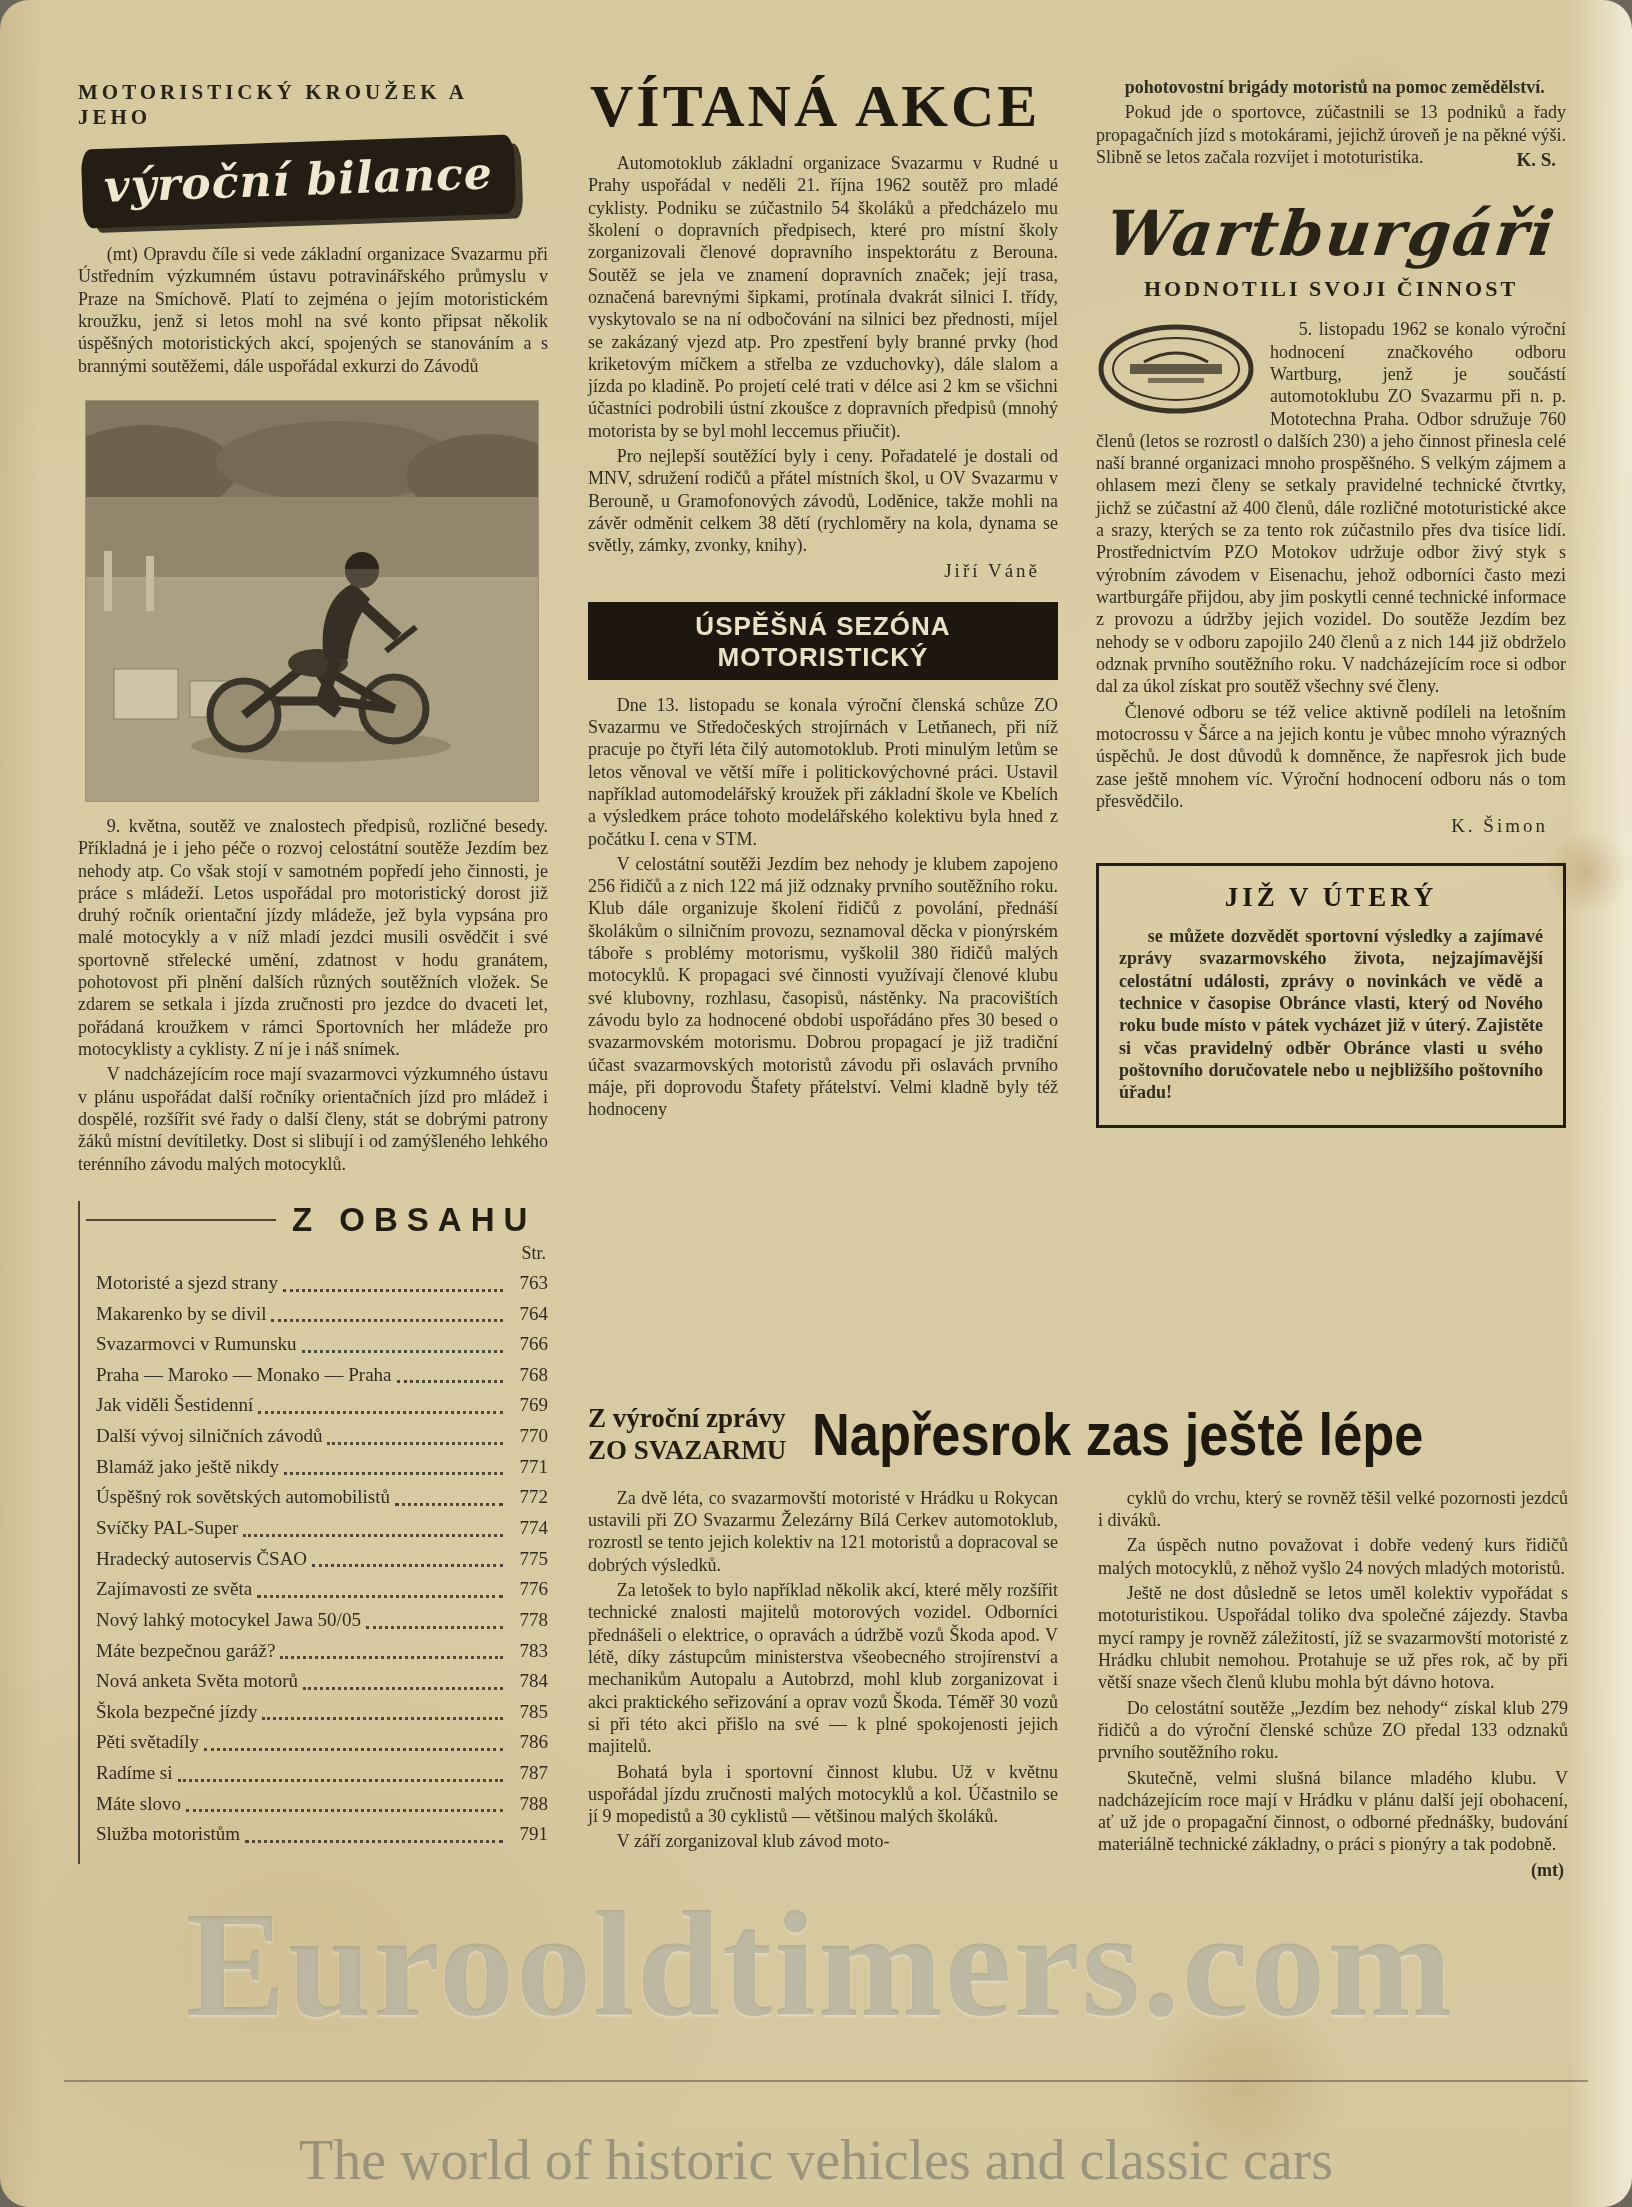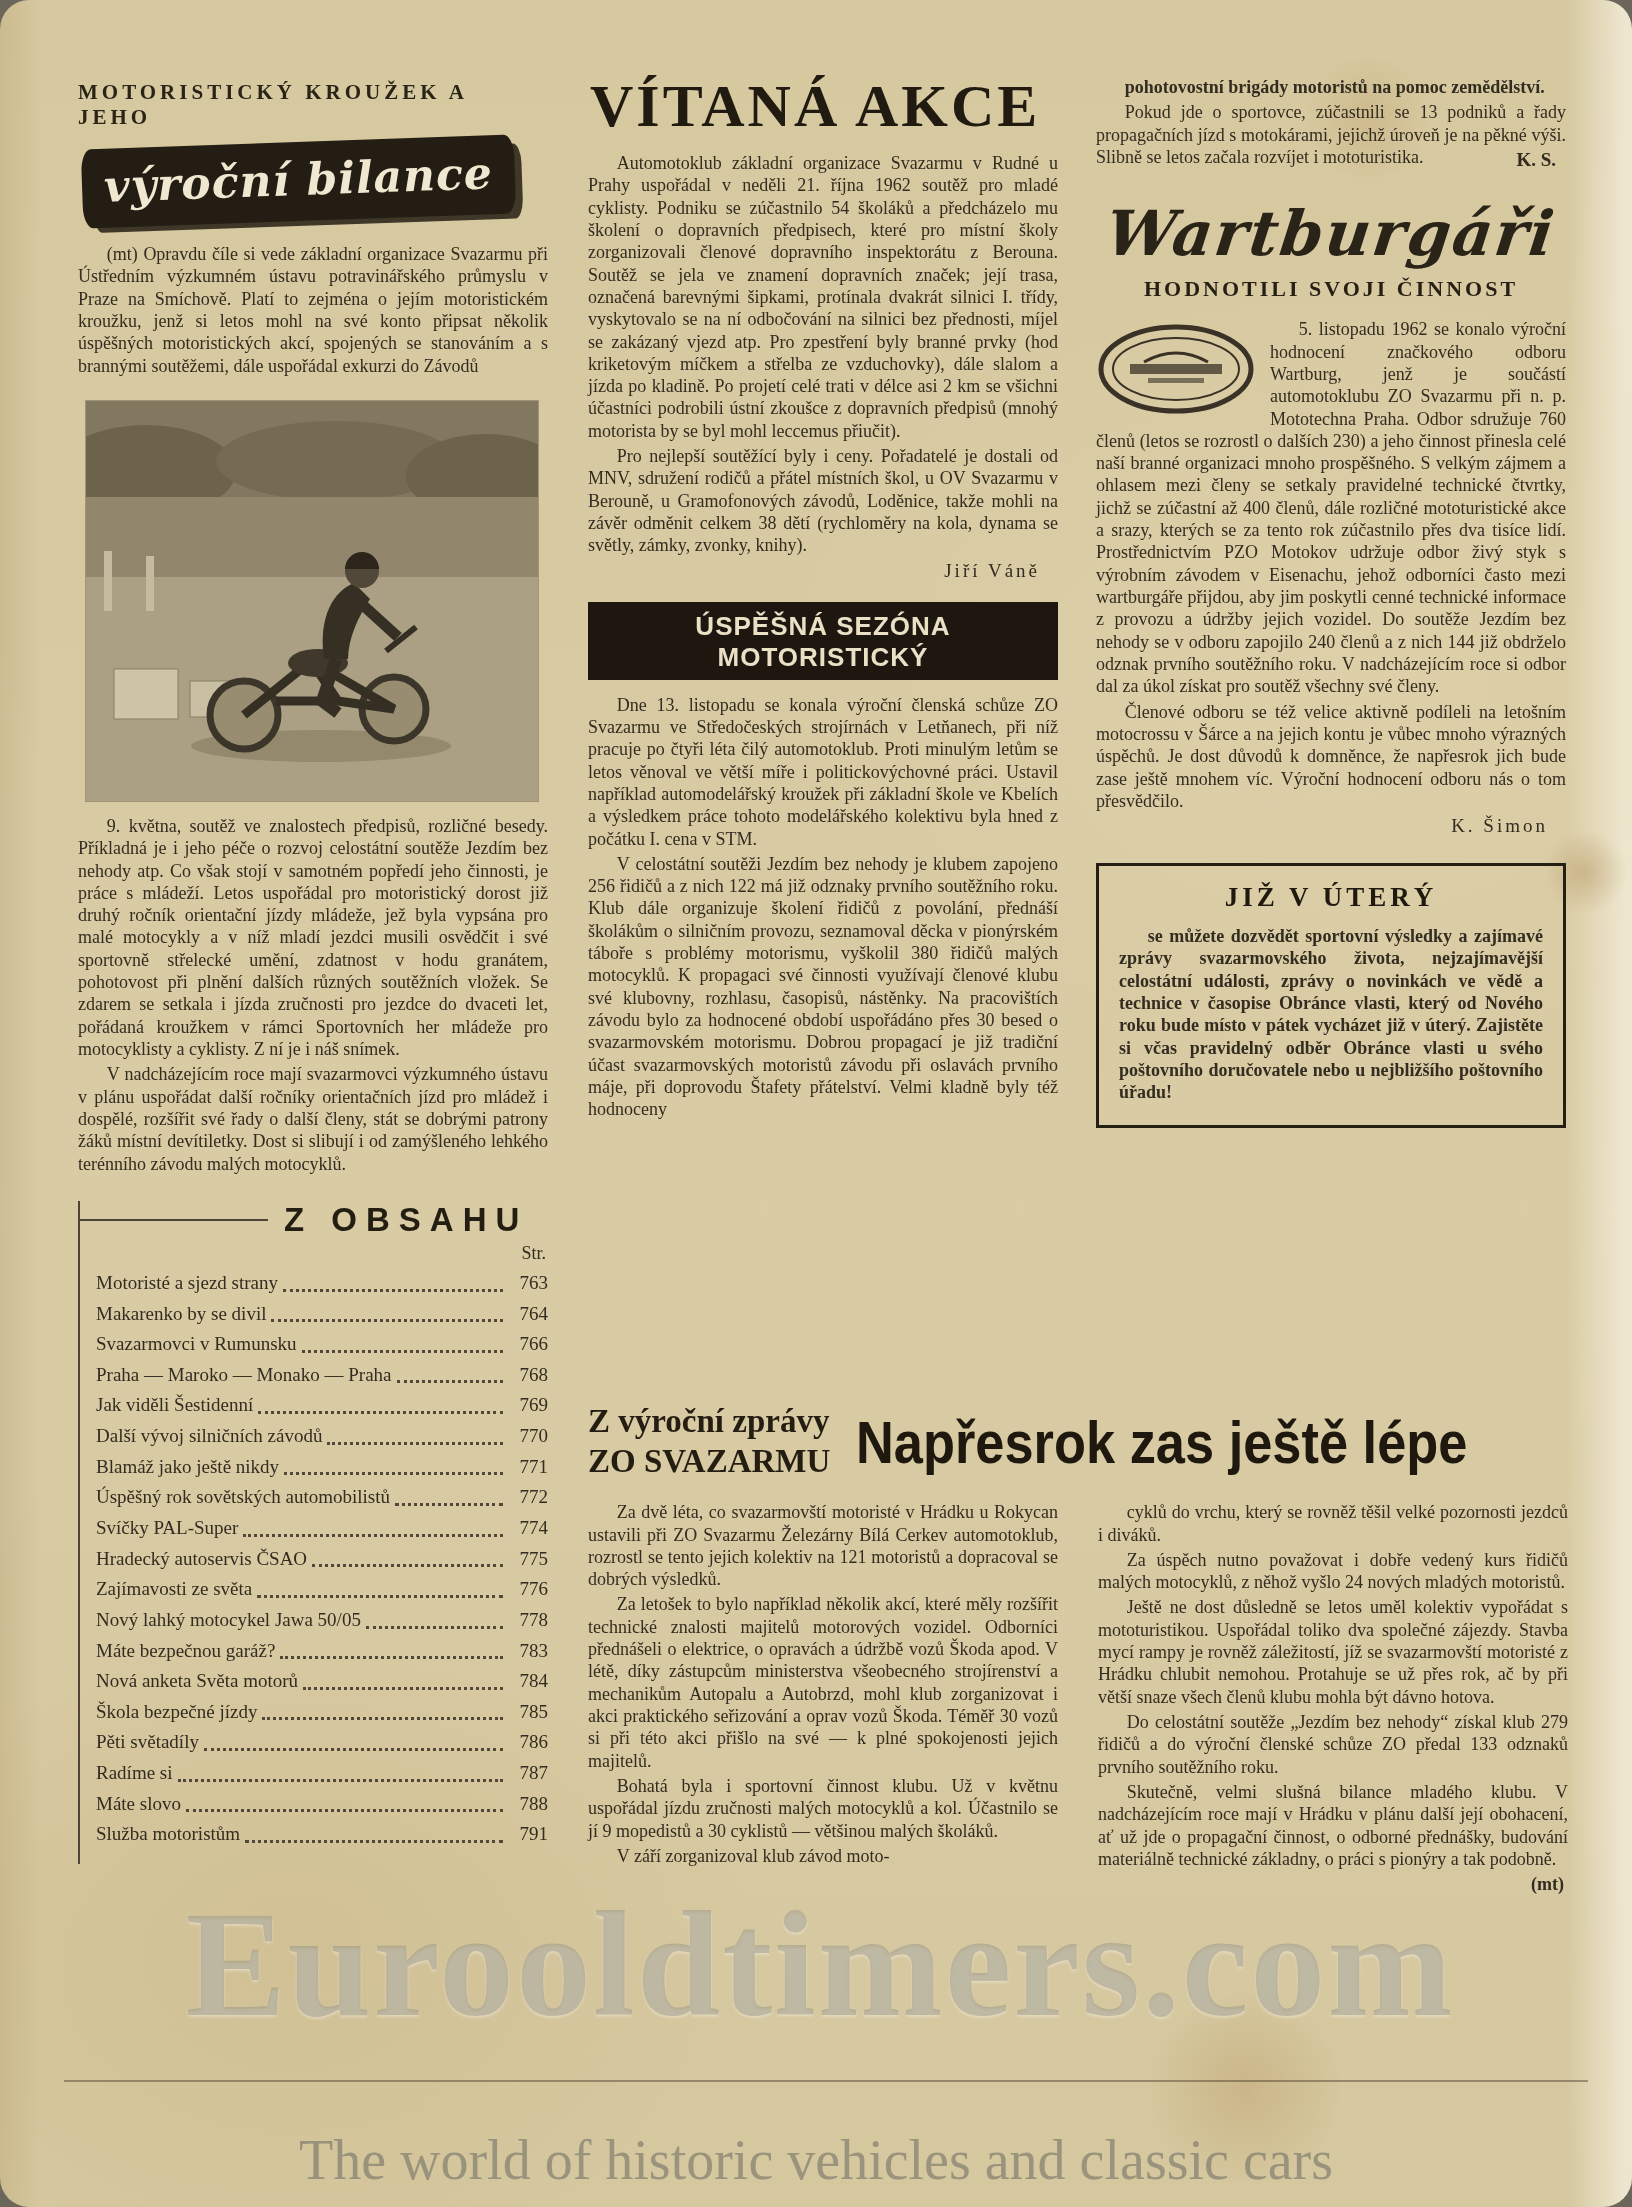--- a/index.html
+++ b/index.html
@@ -44,31 +44,31 @@
   .wartburg-script{font-family:"DejaVu Serif",serif;font-style:italic;font-weight:bold;
     font-size:62px;color:#2a2318;text-align:center;transform:skewX(-7deg);margin:26px 0 6px;letter-spacing:2px;}
   .wartburg-sub{text-align:center;font-weight:bold;font-size:22px;letter-spacing:3px;margin:4px 0 16px;color:#261f13;}
   .badge{float:left;margin:4px 14px 6px 0;}
 
   .box{border:3px solid #241e14;padding:16px 20px 18px;margin-top:26px;}
   .box-title{text-align:center;font-weight:bold;font-size:27px;letter-spacing:4px;margin-bottom:12px;color:#1f1910;}
   .box .para{font-weight:bold;}
 
   .toc{margin-top:26px;border-left:2px solid #4e4536;padding:0 0 12px 16px;}
-  .toc-head{display:flex;align-items:center;gap:16px;margin:0 0 4px -18px;}
+  .toc-head{display:flex;align-items:center;gap:16px;margin:0 0 4px -18px;padding-left:8px;}
   .toc-head-rule{flex:0 0 190px;border-top:2px solid #4e4536;}
   .toc-title{font-family:"Liberation Sans",sans-serif;font-weight:bold;font-size:33px;letter-spacing:9px;color:#241e12;}
   .toc-strhead{text-align:right;font-size:18px;padding-right:2px;margin:2px 0 6px;}
   .toc-row{display:flex;align-items:flex-end;font-size:19px;line-height:1.35;margin-bottom:5px;}
   .toc-label{max-width:372px;}
   .toc-dots{flex:1;min-width:18px;border-bottom:3px dotted #51483a;margin:0 5px 4px;}
   .toc-page{width:40px;text-align:right;}
 
   .bottom-head{display:flex;align-items:center;gap:26px;}
-  .kicker2{font-weight:bold;font-size:33px;line-height:1.2;color:#241d11;white-space:nowrap;}
+  .kicker2{font-weight:bold;font-size:27px;line-height:1.2;color:#241d11;white-space:nowrap;}
   .big-title{font-family:"Liberation Sans",sans-serif;font-weight:bold;font-size:54px;
     color:#1e180f;white-space:nowrap;transform:scale(.97,1.08);transform-origin:left center;letter-spacing:0;}
   .bottom-cols{display:flex;gap:40px;margin-top:20px;}
   .bcol{width:470px;}
   .signature{text-align:right;font-weight:bold;padding-right:4px;}
 
   .footer-rule{position:absolute;left:64px;right:44px;top:2080px;border-top:2px solid rgba(70,58,40,.45);}
   .footer{position:absolute;left:72px;top:2090px;display:flex;align-items:baseline;gap:18px;}
   .page-num{font-family:"Liberation Sans",sans-serif;font-weight:bold;font-size:42px;color:#221c12;}
   .mag-name{font-weight:bold;font-size:20px;letter-spacing:6px;color:#2c2517;}

